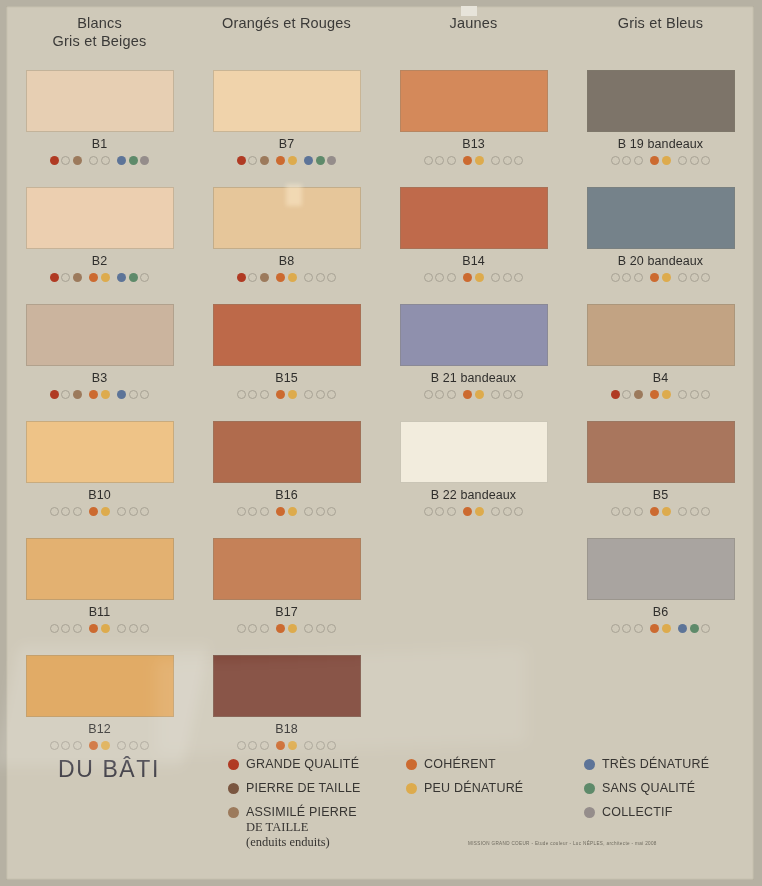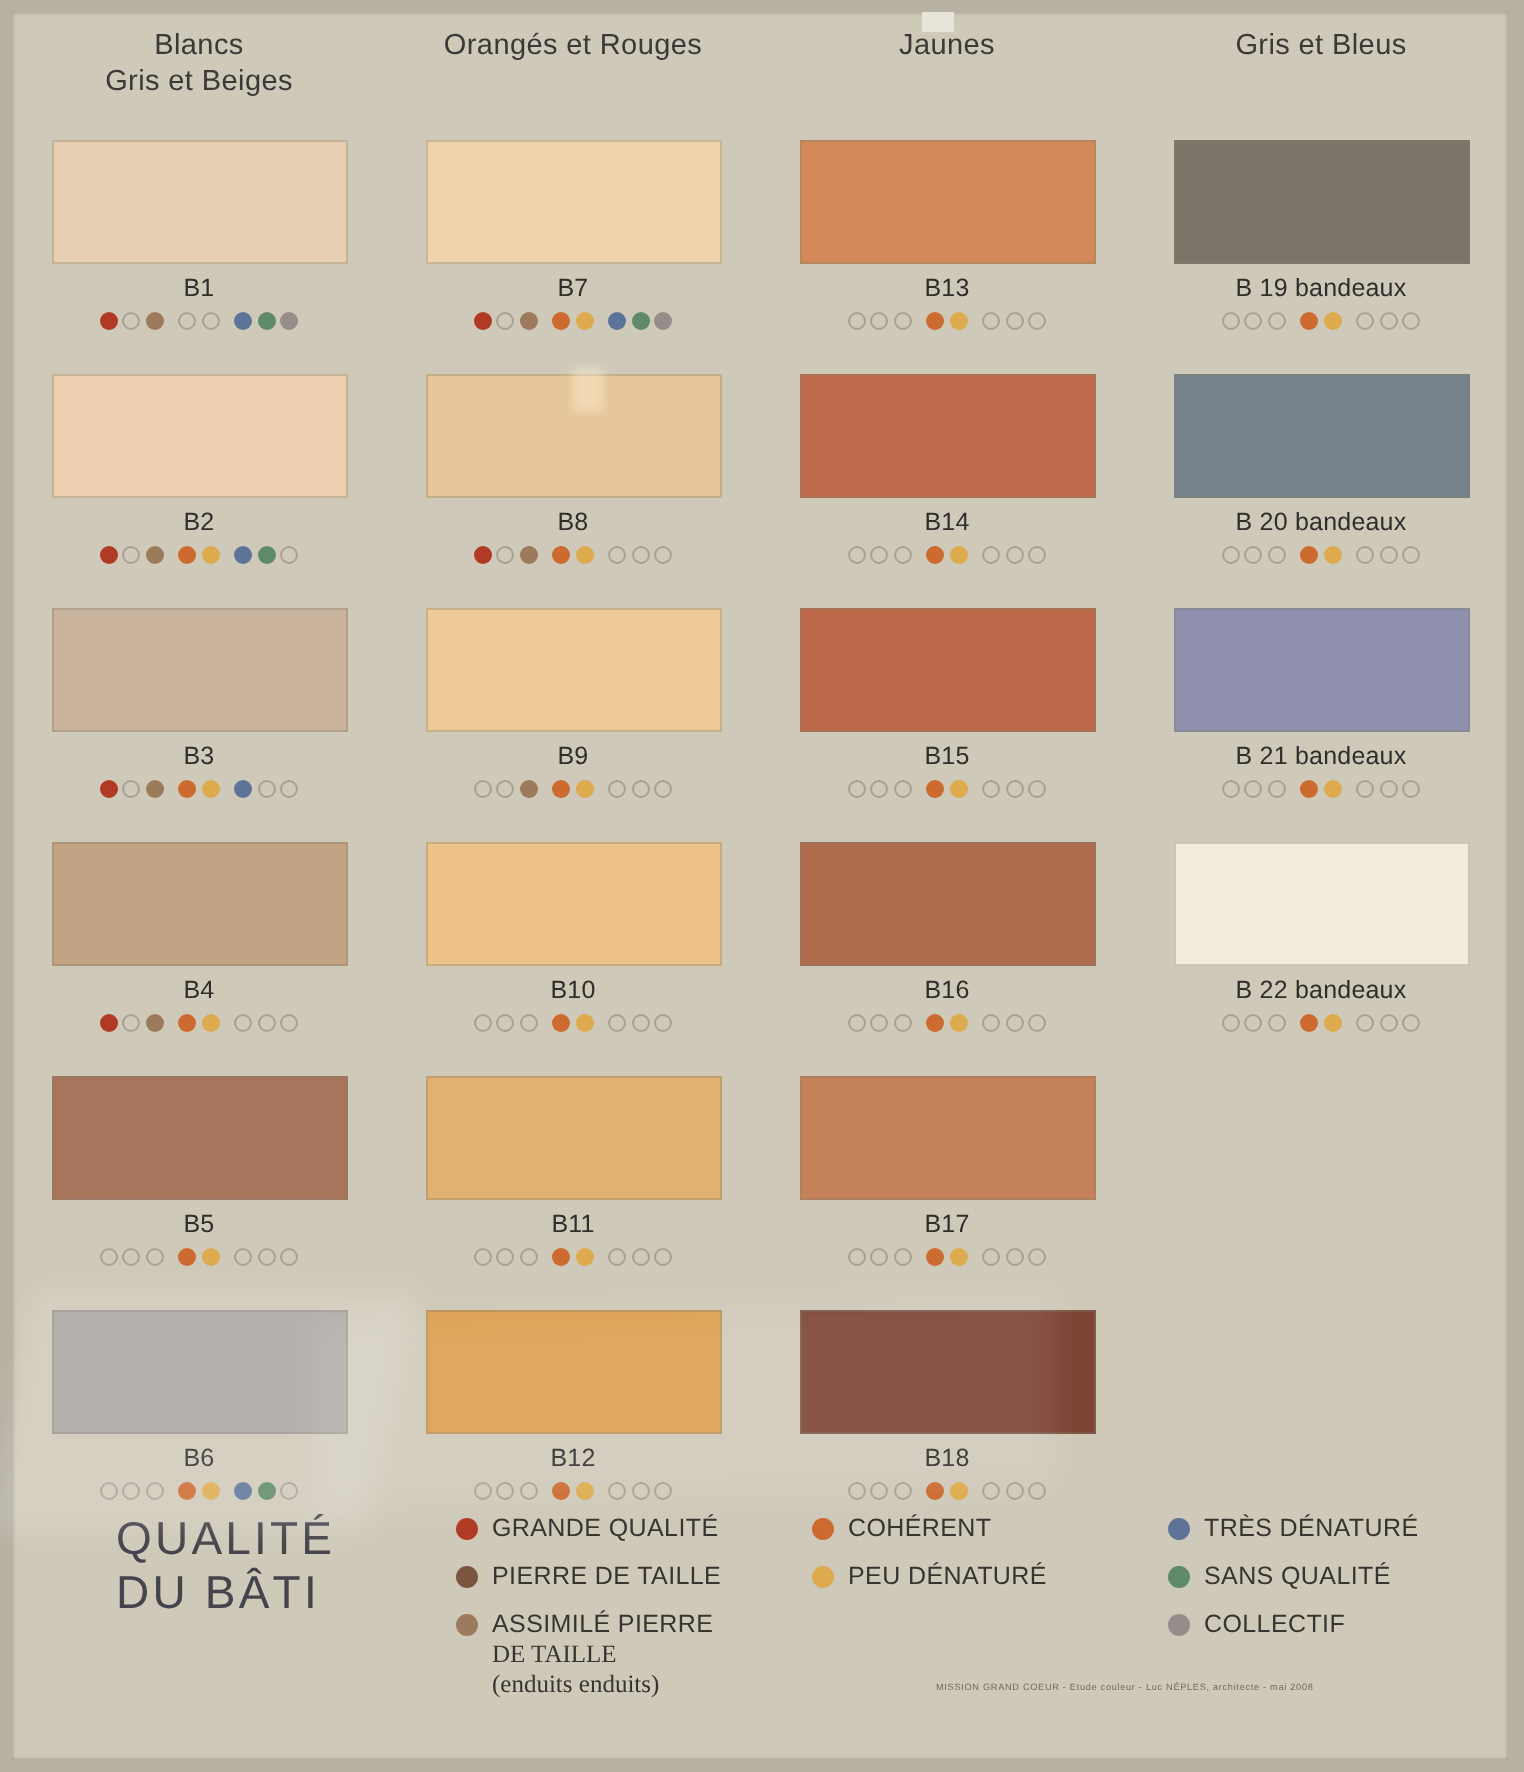--- a/index.html
+++ b/index.html
@@ -286,34 +286,20 @@
             <div class="dot off"></div>
             <div class="dot" style="background: rgb(156, 122, 92);"></div>
             <div class="dot gap" style="background: rgb(204, 106, 48);"></div>
             <div class="dot" style="background: rgb(221, 171, 77);"></div>
             <div class="dot gap" style="background: rgb(93, 116, 152);"></div>
             <div class="dot off"></div>
             <div class="dot off"></div>
           </div>
         </div>
         <div class="cell">
-          <div class="swatch" style="background: rgb(238, 203, 150);"></div>
-          <div class="swatch-label">B9</div>
-          <div class="dots">
-            <div class="dot off"></div>
-            <div class="dot off"></div>
-            <div class="dot" style="background: rgb(156, 122, 92);"></div>
-            <div class="dot gap" style="background: rgb(204, 106, 48);"></div>
-            <div class="dot" style="background: rgb(221, 171, 77);"></div>
-            <div class="dot off gap"></div>
-            <div class="dot off"></div>
-            <div class="dot off"></div>
-          </div>
-        </div>
-        <div class="cell">
           <div class="swatch" style="background: rgb(189, 105, 73);"></div>
           <div class="swatch-label">B15</div>
           <div class="dots">
             <div class="dot off"></div>
             <div class="dot off"></div>
             <div class="dot off"></div>
             <div class="dot gap" style="background: rgb(204, 106, 48);"></div>
             <div class="dot" style="background: rgb(221, 171, 77);"></div>
             <div class="dot off gap"></div>
             <div class="dot off"></div>
@@ -473,21 +459,20 @@
             <div class="dot off gap"></div>
             <div class="dot off"></div>
             <div class="dot off"></div>
           </div>
         </div>
         <div class="cell empty"></div>
       </div>
 
     <div id="legend">
       <div id="legend-title">
-        <span>QUALITÉ</span>
         <span>DU BÂTI</span>
       </div>
       <div class="legend-col" id="legend-col-1">
           <div class="legend-item">
             <div class="legend-dot" style="background: rgb(176, 58, 35);"></div>
             <div class="legend-text">GRANDE QUALITÉ</div>
           </div>
           <div class="legend-item">
             <div class="legend-dot" style="background: rgb(122, 86, 64);"></div>
             <div class="legend-text">PIERRE DE TAILLE</div>

